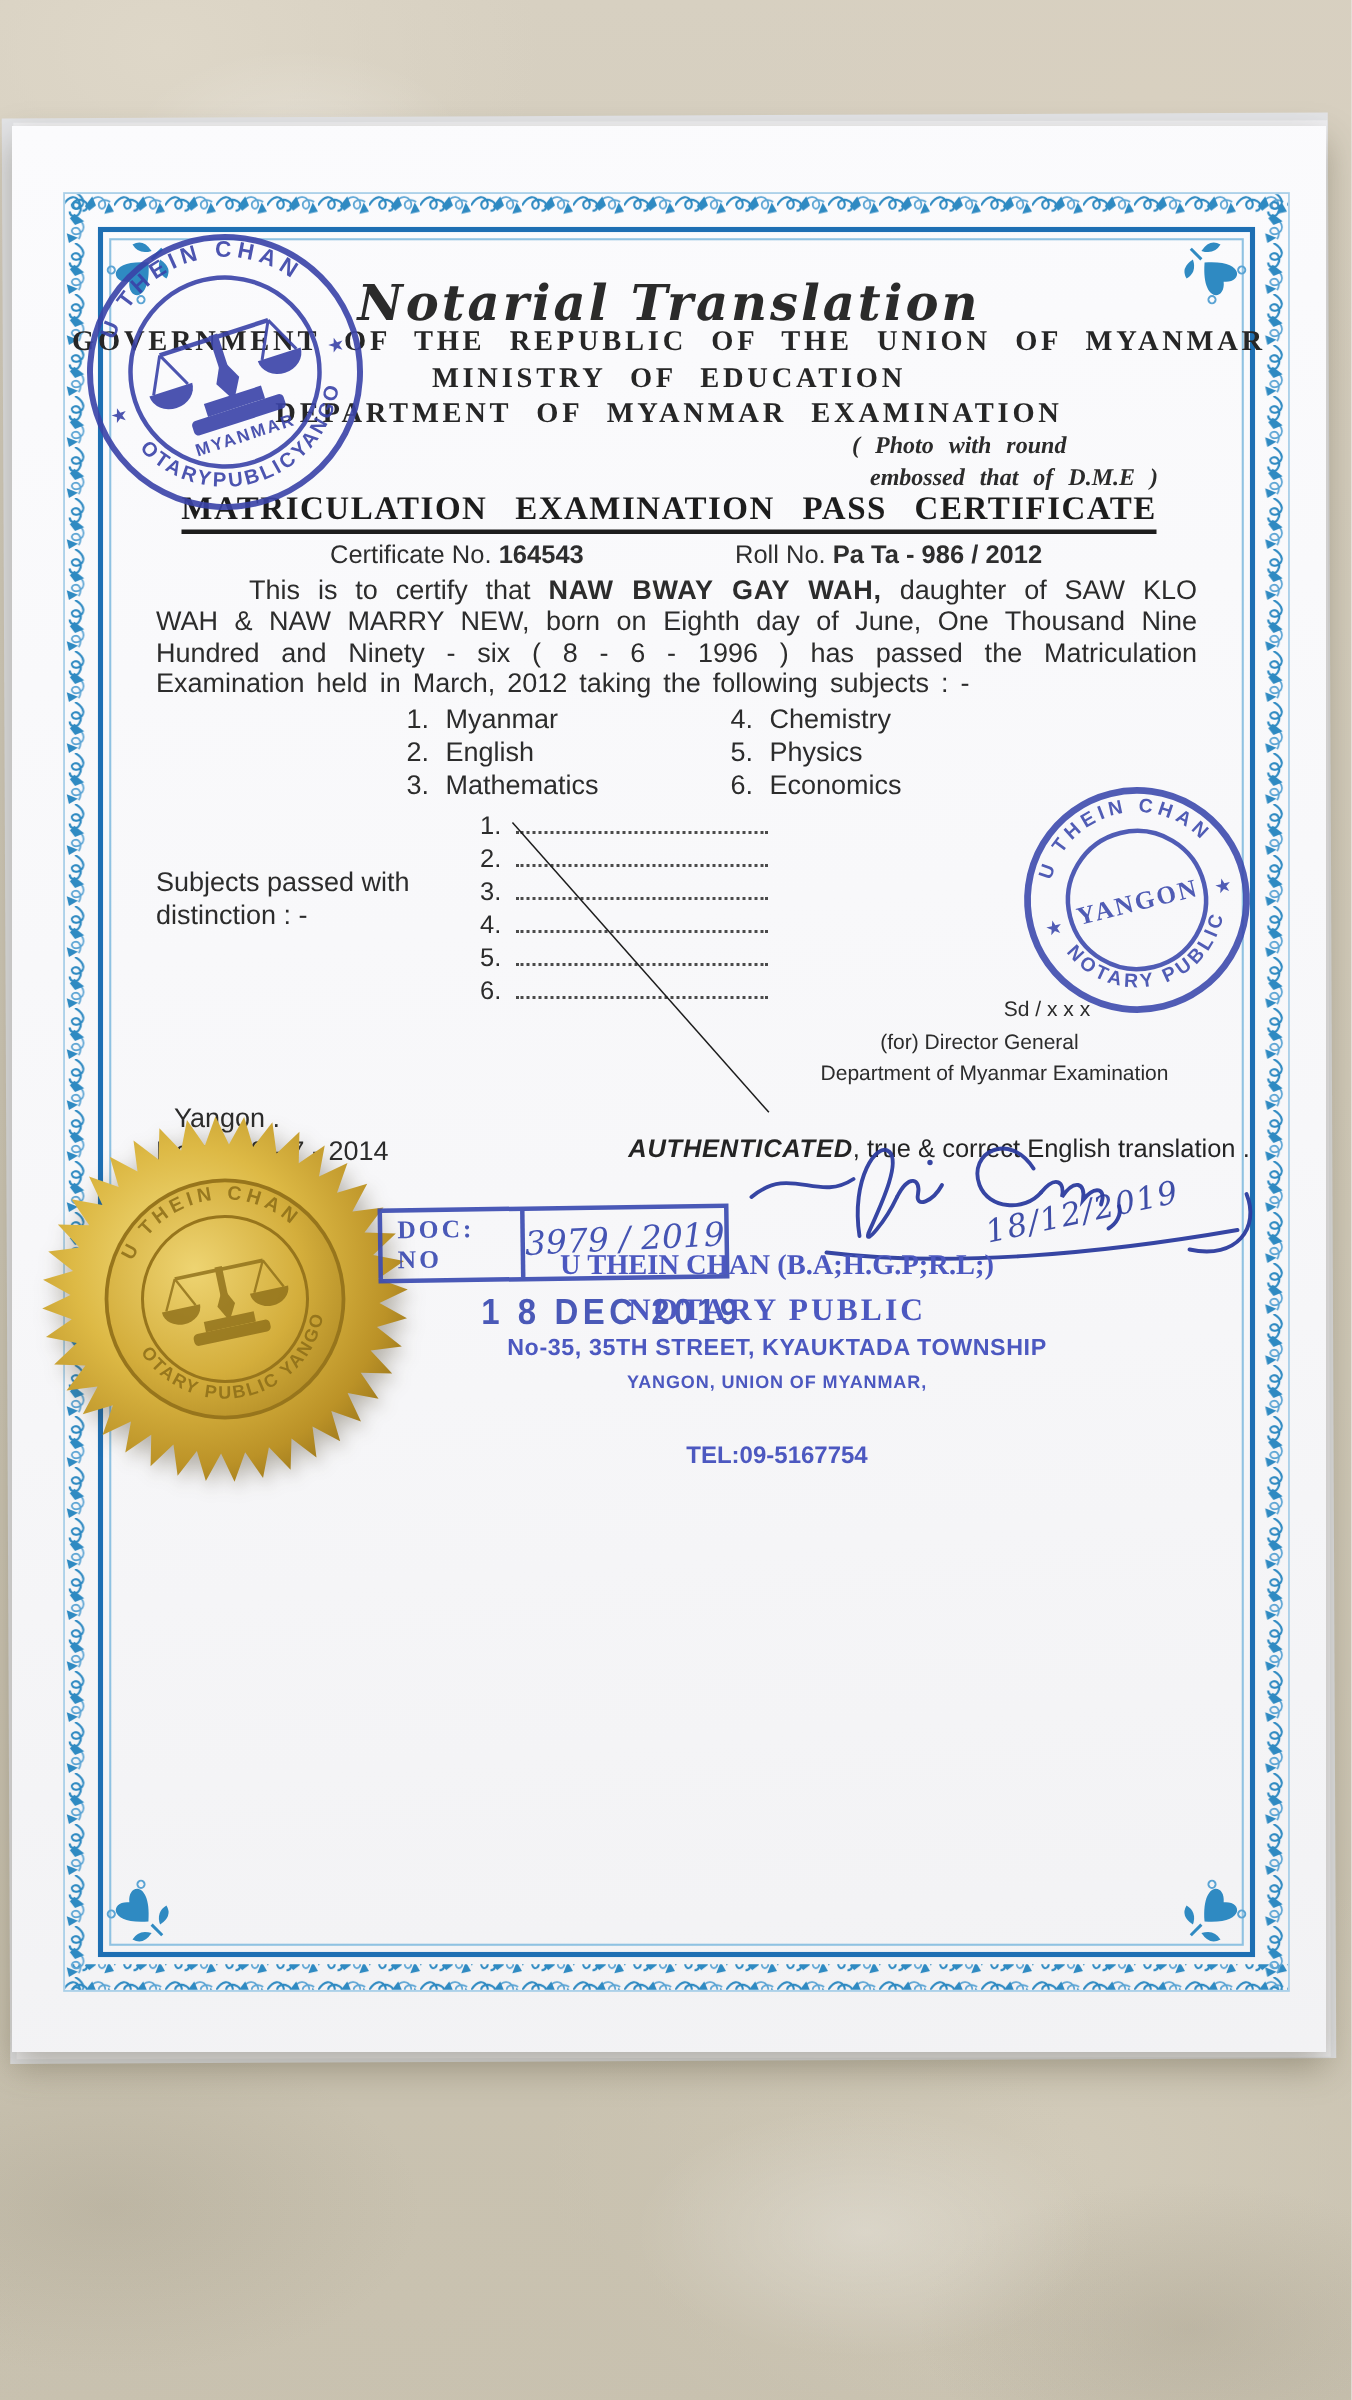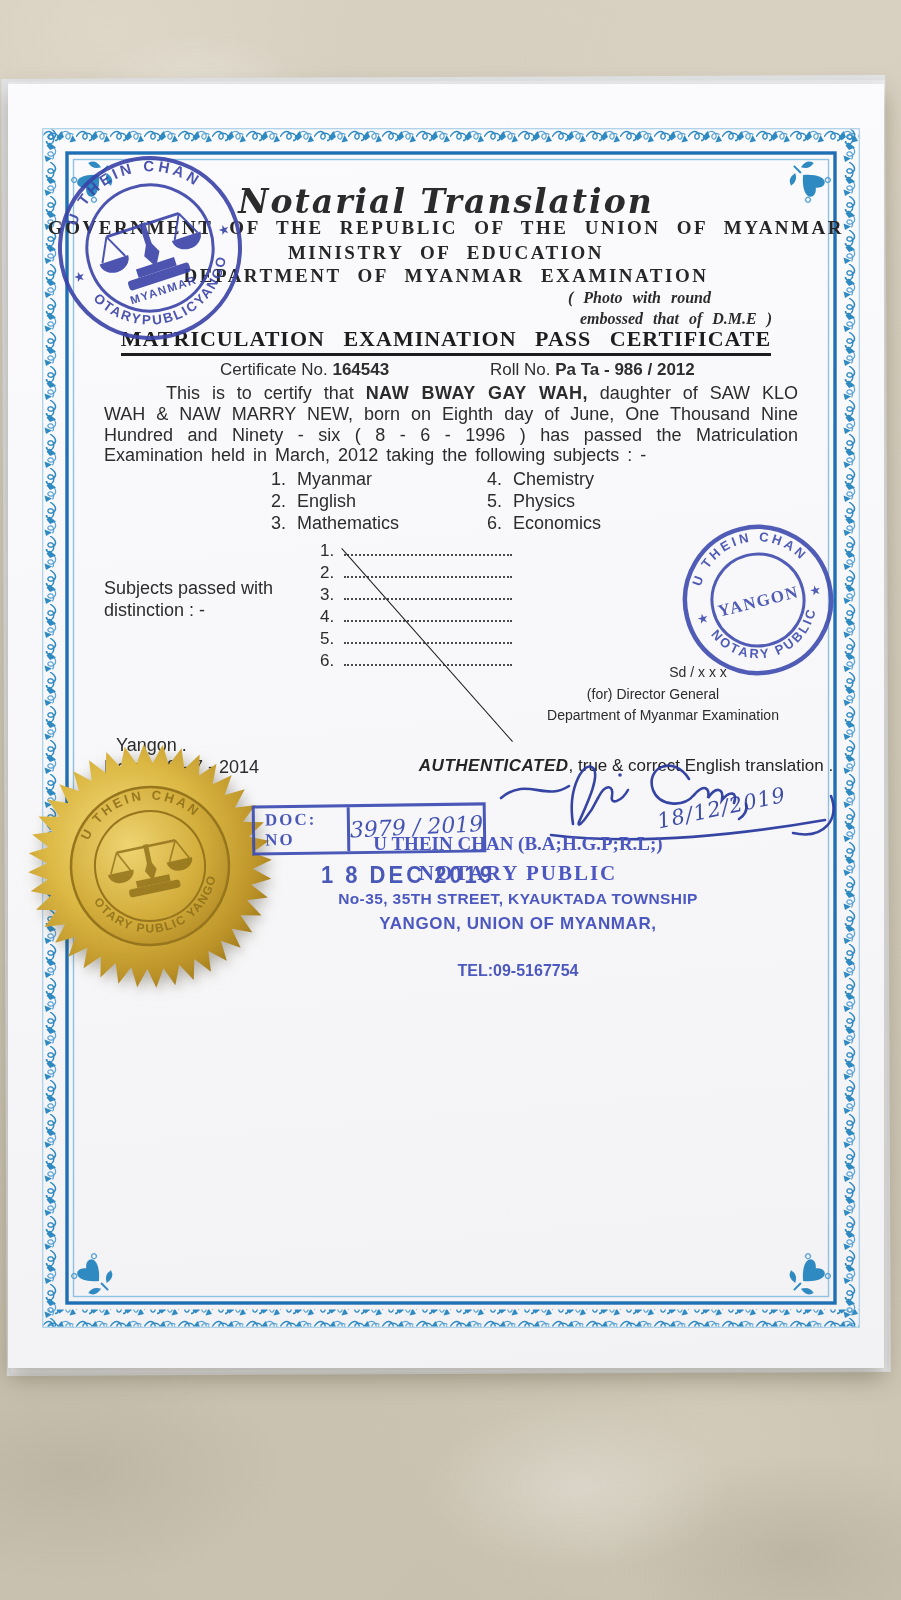--- a/index.html
+++ b/index.html
@@ -73,21 +73,21 @@
   .date-stamp{left:300px;top:778px;width:200px;text-align:center;font-size:22px;font-weight:700;
     letter-spacing:3px;color:#3c4cb2;transform:scale(1,1.1);opacity:.92;}
   .hand-date{left:648px;top:712px;font-family:"DejaVu Serif", serif;font-style:italic;
     font-size:21px;color:#2c3c9f;transform:rotate(-12deg);letter-spacing:1px;opacity:.9;}
   .notary-line{width:100%;text-align:center;color:#4c58c0;}
   .nt-name{left:160px;top:749px;width:700px;font-family:"Liberation Serif", serif;
     font-weight:700;font-size:19px;text-align:center;}
   .nt-title{left:160px;top:777px;width:700px;font-family:"Liberation Serif", serif;
     font-weight:700;font-size:21px;letter-spacing:2px;text-align:center;}
   .nt-a1{left:160px;top:806px;width:700px;font-size:15.5px;font-weight:700;letter-spacing:.4px;text-align:center;}
-  .nt-a2{left:160px;top:830px;width:700px;font-size:17px;font-weight:700;letter-spacing:.6px;text-align:center;}
+  .nt-a2{left:160px;top:830px;width:700px;font-size:12px;font-weight:700;letter-spacing:.6px;text-align:center;}
   .nt-tel{left:160px;top:854px;width:700px;font-size:16px;font-weight:700;text-align:center;margin-top:24px;}
   .stamp-tl{left:40px;top:62px;width:204px;height:204px;opacity:.9;}
   .stamp-r{left:668px;top:434px;width:164px;height:164px;opacity:.88;}
   .gold-seal{left:16px;top:656px;width:252px;height:252px;
     filter:drop-shadow(3px 5px 6px rgba(60,50,20,.35));}
   .sig-svg{left:485px;top:662px;width:360px;height:105px;}
 </style>
 </head>
 <body>
 

